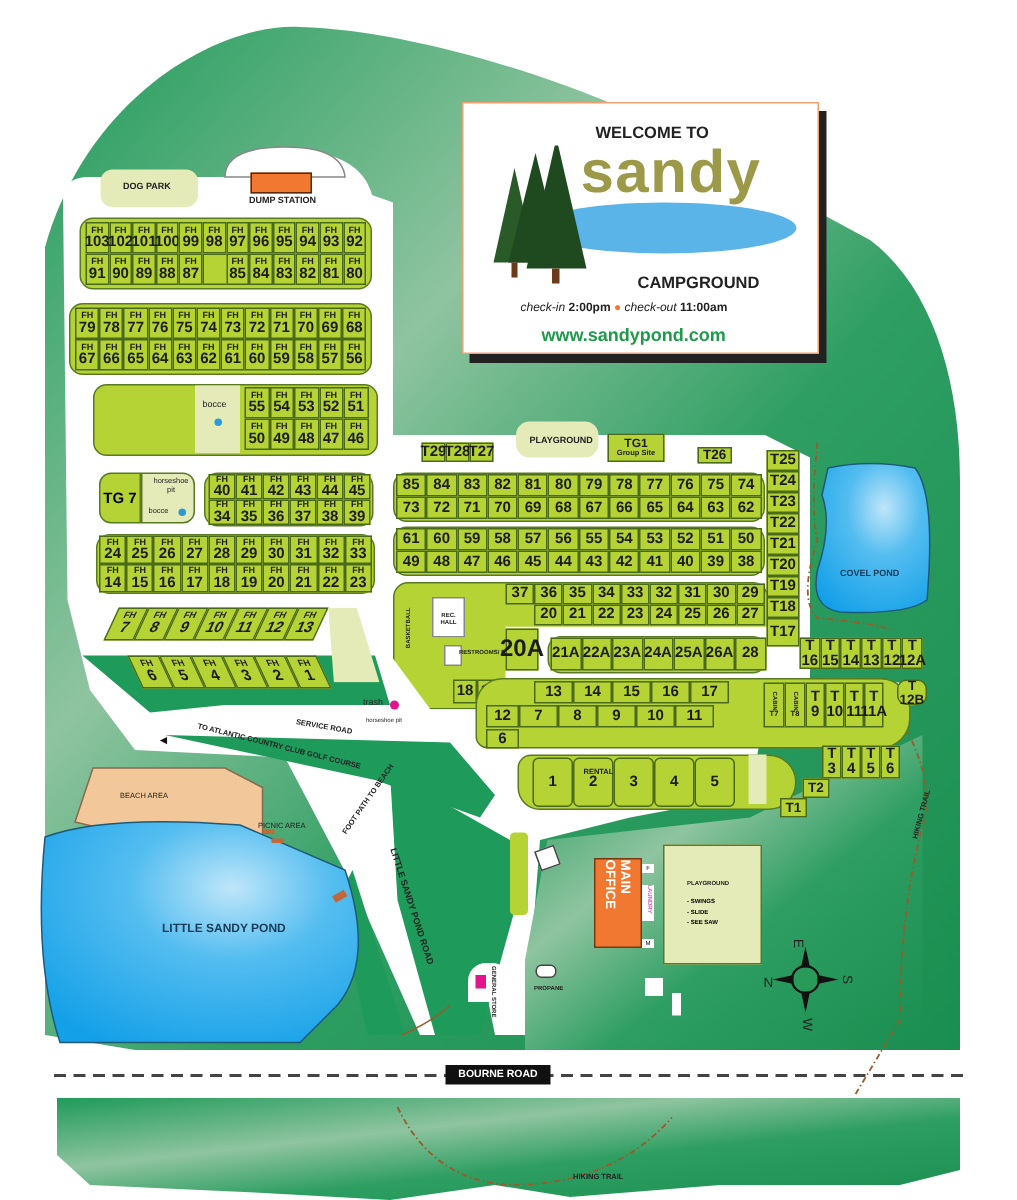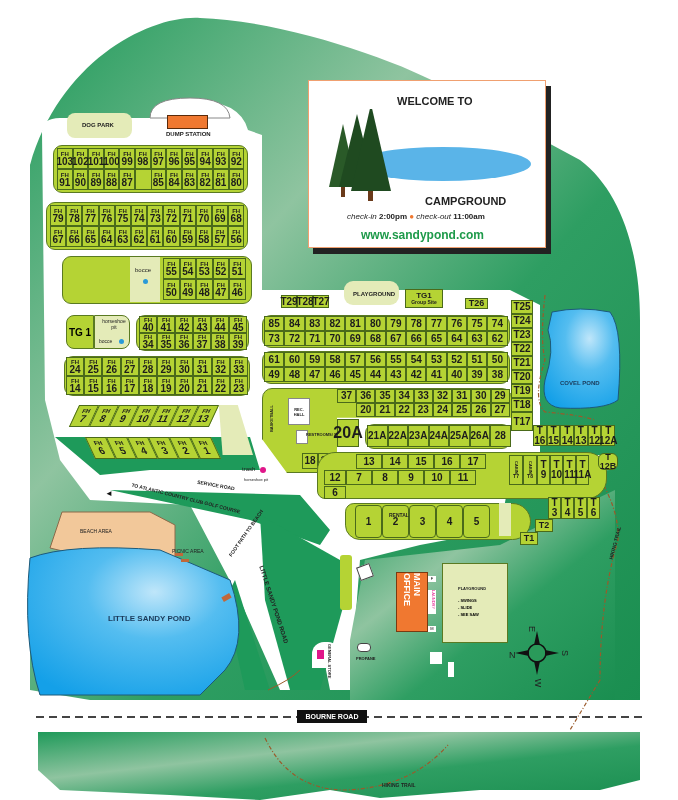--- a/index.html
+++ b/index.html
@@ -5,21 +5,21 @@
   html,body{margin:0;padding:0;background:#fff;}
   body{width:678px;height:800px;position:relative;overflow:hidden;font-family:"Liberation Sans",sans-serif;}
   #map{position:absolute;left:0;top:0;width:678px;height:800px;}
   .abs{position:absolute;}
   .site{position:absolute;background:#b5d334;border:1px solid #4a6a1a;box-sizing:border-box;color:#1c1c1c;font-weight:bold;text-align:center;display:flex;flex-direction:column;justify-content:center;align-items:center;line-height:1;}
   .site .fh{font-size:6px;}
   .site .num{font-size:10px;}
   .tsite{font-size:9px;}
   .block{position:absolute;background:#b5d334;border:1px solid #5a7a22;border-radius:9px;box-sizing:border-box;}
   .lbl{position:absolute;font-weight:bold;color:#222;font-size:6px;white-space:nowrap;}
-  .sign{position:absolute;left:308px;top:68px;width:238px;height:168px;background:#fff;border:1px solid #f0a070;box-shadow:5px 6px 0 #222;box-sizing:border-box;margin-top:12px;}
+  .sign{position:absolute;left:308px;top:68px;width:238px;height:168px;background:#fff;border:1px solid #f0a070;box-shadow:5px 6px 0 #222;box-sizing:border-box;}
   .grid{display:grid;position:absolute;}
 </style>
 </head>
 <body>
 
 <div id="map">
   <svg class="abs" style="left:0;top:0" width="678" height="800">
     <defs>
       <linearGradient id="g1" x1="0" y1="0" x2="1" y2="1">
         <stop offset="0" stop-color="#1f9a5a"></stop>
@@ -316,21 +316,21 @@
         <span class="fh">FH</span>
         <span class="num">47</span>
       </div>
       <div class="site" style="position: static;">
         <span class="fh">FH</span>
         <span class="num">46</span>
       </div>
     </div>
 
   <div class="block" style="left:66px;top:315px;width:28px;height:34px;border-radius:8px 0 0 8px;display:flex;align-items:center;justify-content:center;">
-    <span style="font-weight:bold;font-size:10px;">TG 1</span>
+    <span style="font-weight:bold;font-size:10px;">TG 7</span>
   </div>
   <div class="abs" style="left:94px;top:315px;width:36px;height:34px;background:#e4ebb8;border:1px solid #5a7a22;border-radius:0 8px 8px 0;box-sizing:border-box;">
     <div class="lbl" style="left:4px;top:2px;font-size:5px;font-weight:normal;white-space:normal;width:30px;text-align:center;">horseshoe pit</div>
     <div class="lbl" style="left:4px;top:22px;font-size:5px;font-weight:normal;">bocce</div>
     <div class="abs" style="left:24px;top:23px;width:5px;height:5px;border-radius:50%;background:#2a9ad8;"></div>
   </div>
   <div class="block" style="left:136px;top:315px;width:113px;height:36px;"></div>
   <div class="grid" id="fhD" style="left:139px;top:316px;grid-template-columns:repeat(6,18px);grid-template-rows:repeat(2,17px);">
       <div class="site" style="position: static;">
         <span class="fh">FH</span>
@@ -549,20 +549,21 @@
   <div class="sign">
     <div class="lbl" style="left:88px;top:14px;font-size:11px;">WELCOME TO</div>
     <svg class="abs" style="left:14px;top:28px" width="210" height="95">
       <ellipse cx="120" cy="55" rx="88" ry="17" fill="#5ab4e8"></ellipse>
       <polygon points="20,15 34,78 6,78" fill="#2a5a28"></polygon>
       <polygon points="34,5 52,78 16,78" fill="#1f4a20"></polygon>
       <polygon points="48,-5 68,82 28,82" fill="#1f4a20"></polygon>
       <rect x="18" y="78" width="4" height="10" fill="#6a3a1a"></rect>
         <rect x="45" y="82" width="5" height="10" fill="#6a3a1a"></rect>
     </svg>
+    <div class="lbl" style="left:78px;top:26px;font-size:40px;color:#9c9a48;font-weight:bold;letter-spacing:1px;line-height:1;">sandy</div>
     <div class="lbl" style="left:116px;top:114px;font-size:11px;">CAMPGROUND</div>
     <div class="abs" style="left:38px;top:131px;font-size:8px;color:#222;white-space:nowrap;">
       <i>check-in</i>
       <b>2:00pm</b>
       <span style="color:#f07830;">●</span>
       <i>check-out</i>
       <b>11:00am</b>
     </div>
     <div class="lbl" style="left:52px;top:147px;font-size:12px;color:#1e9a4a;">www.sandypond.com</div>
   </div>

